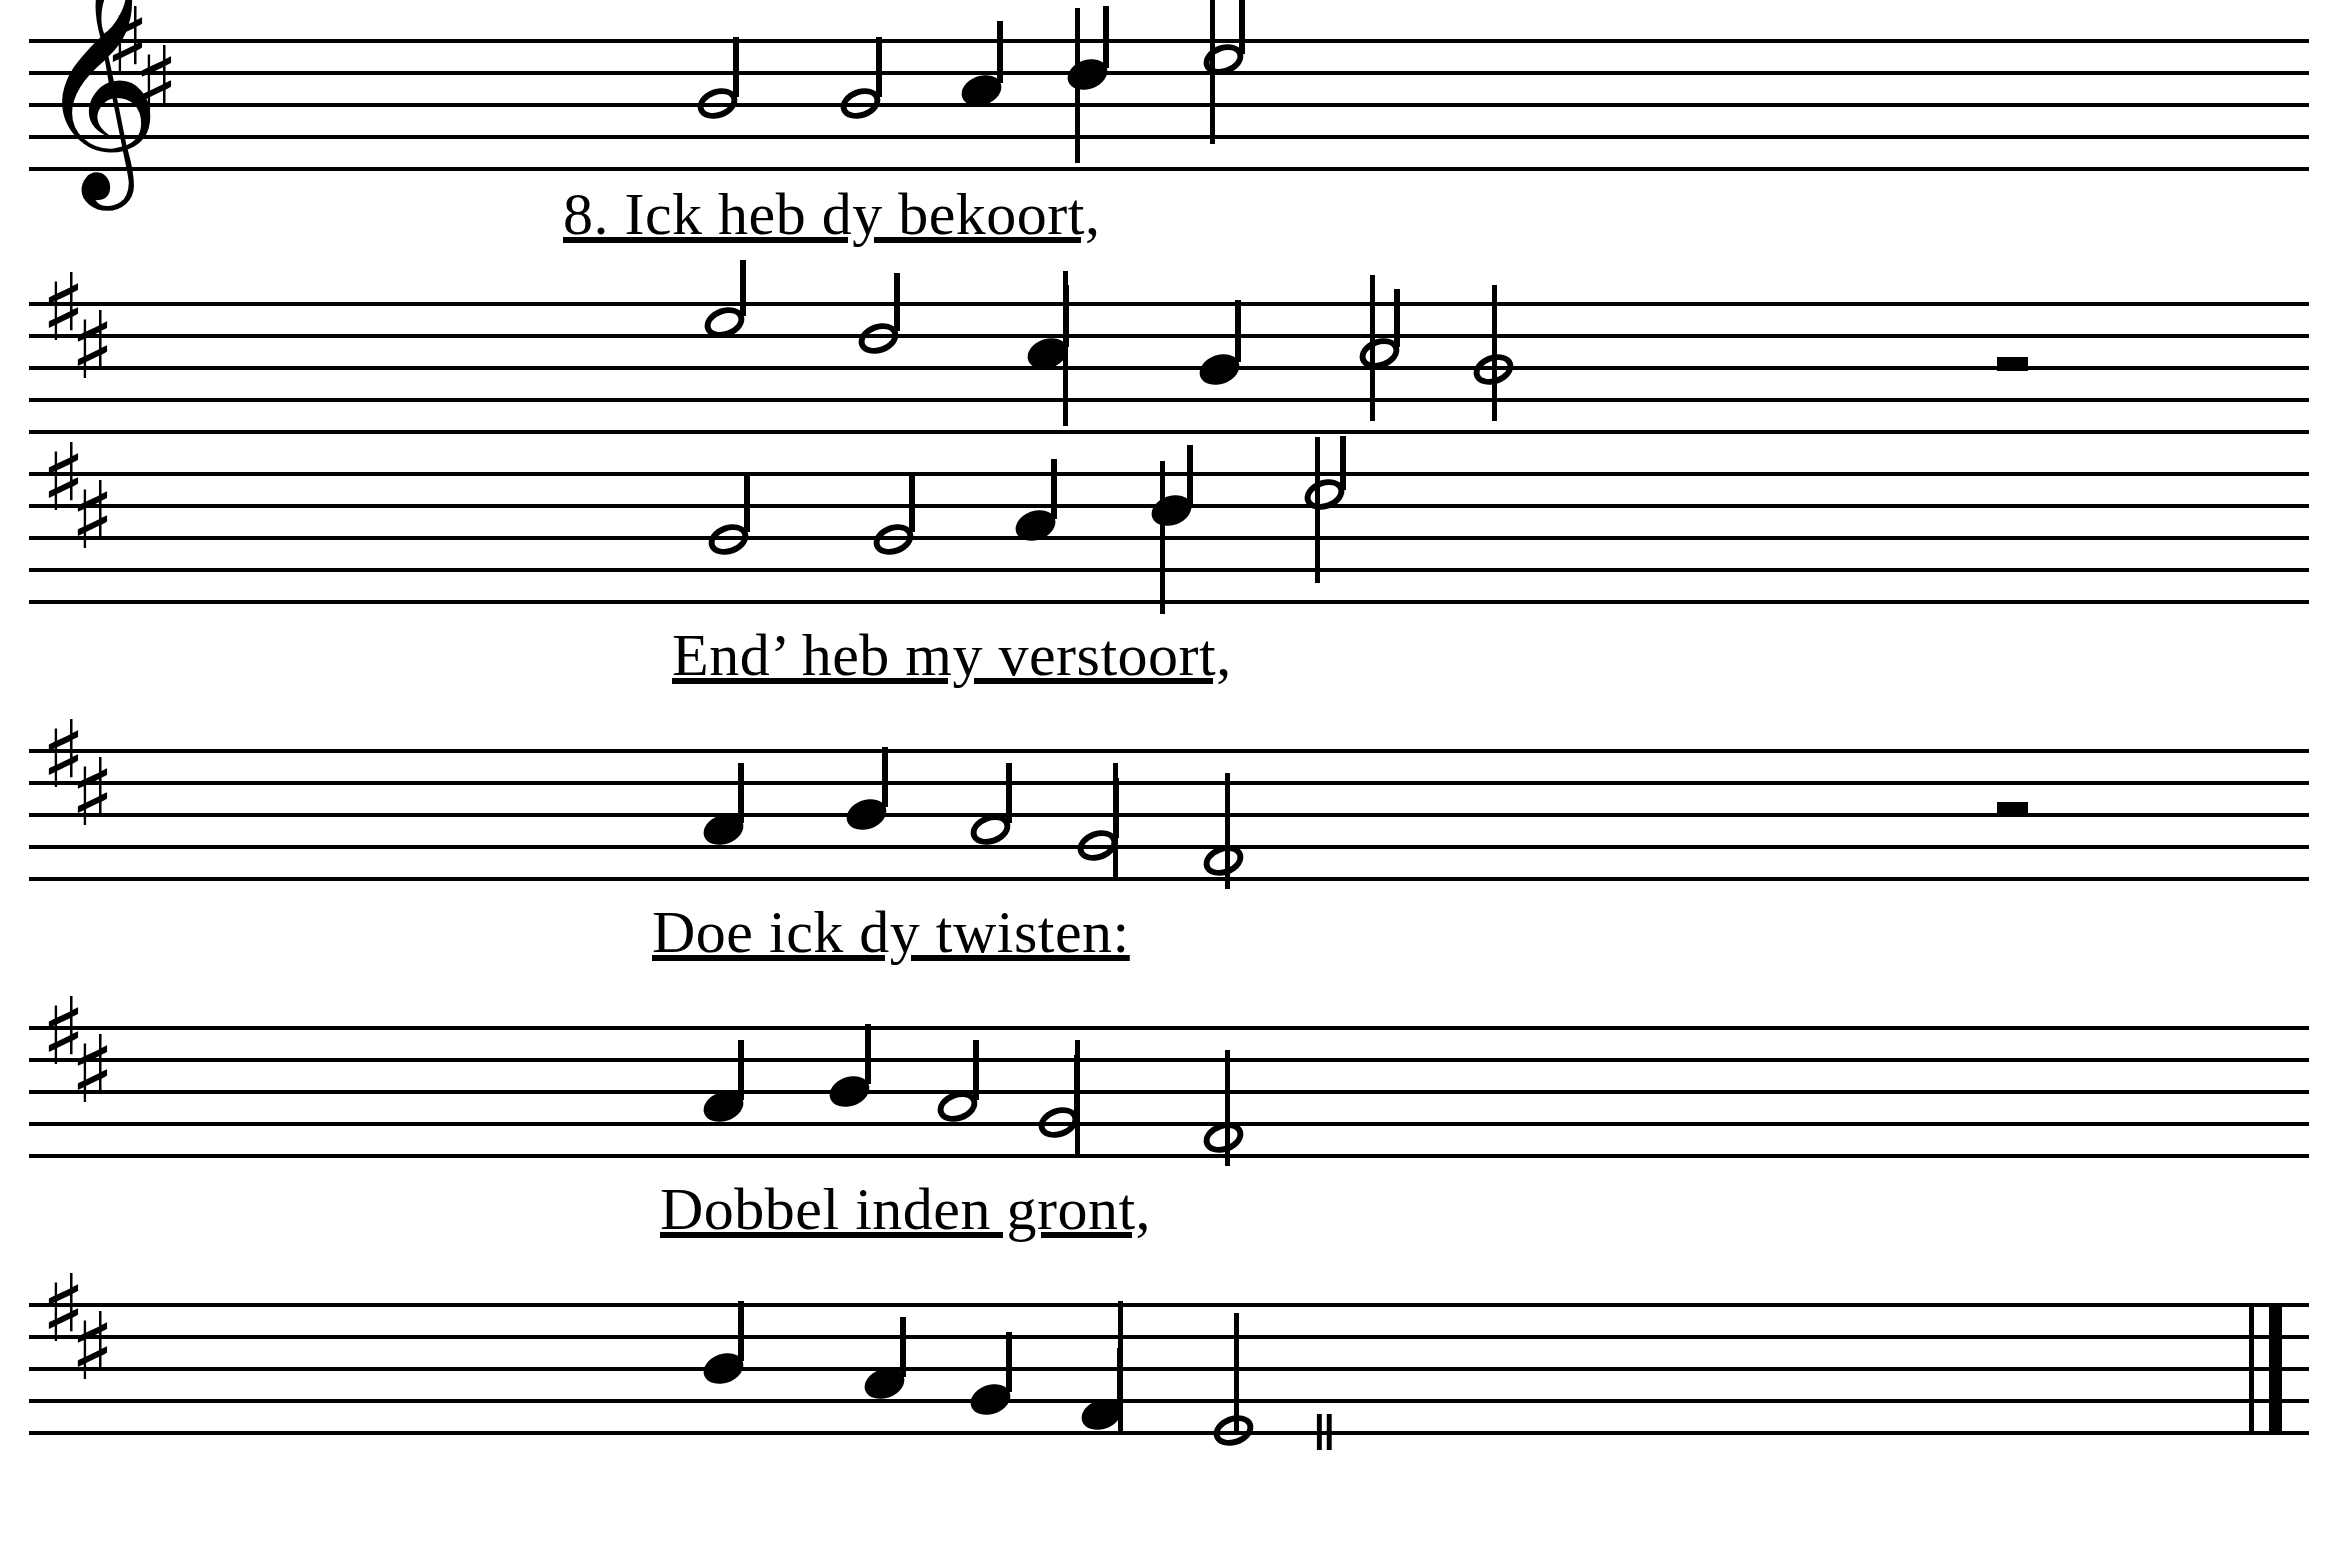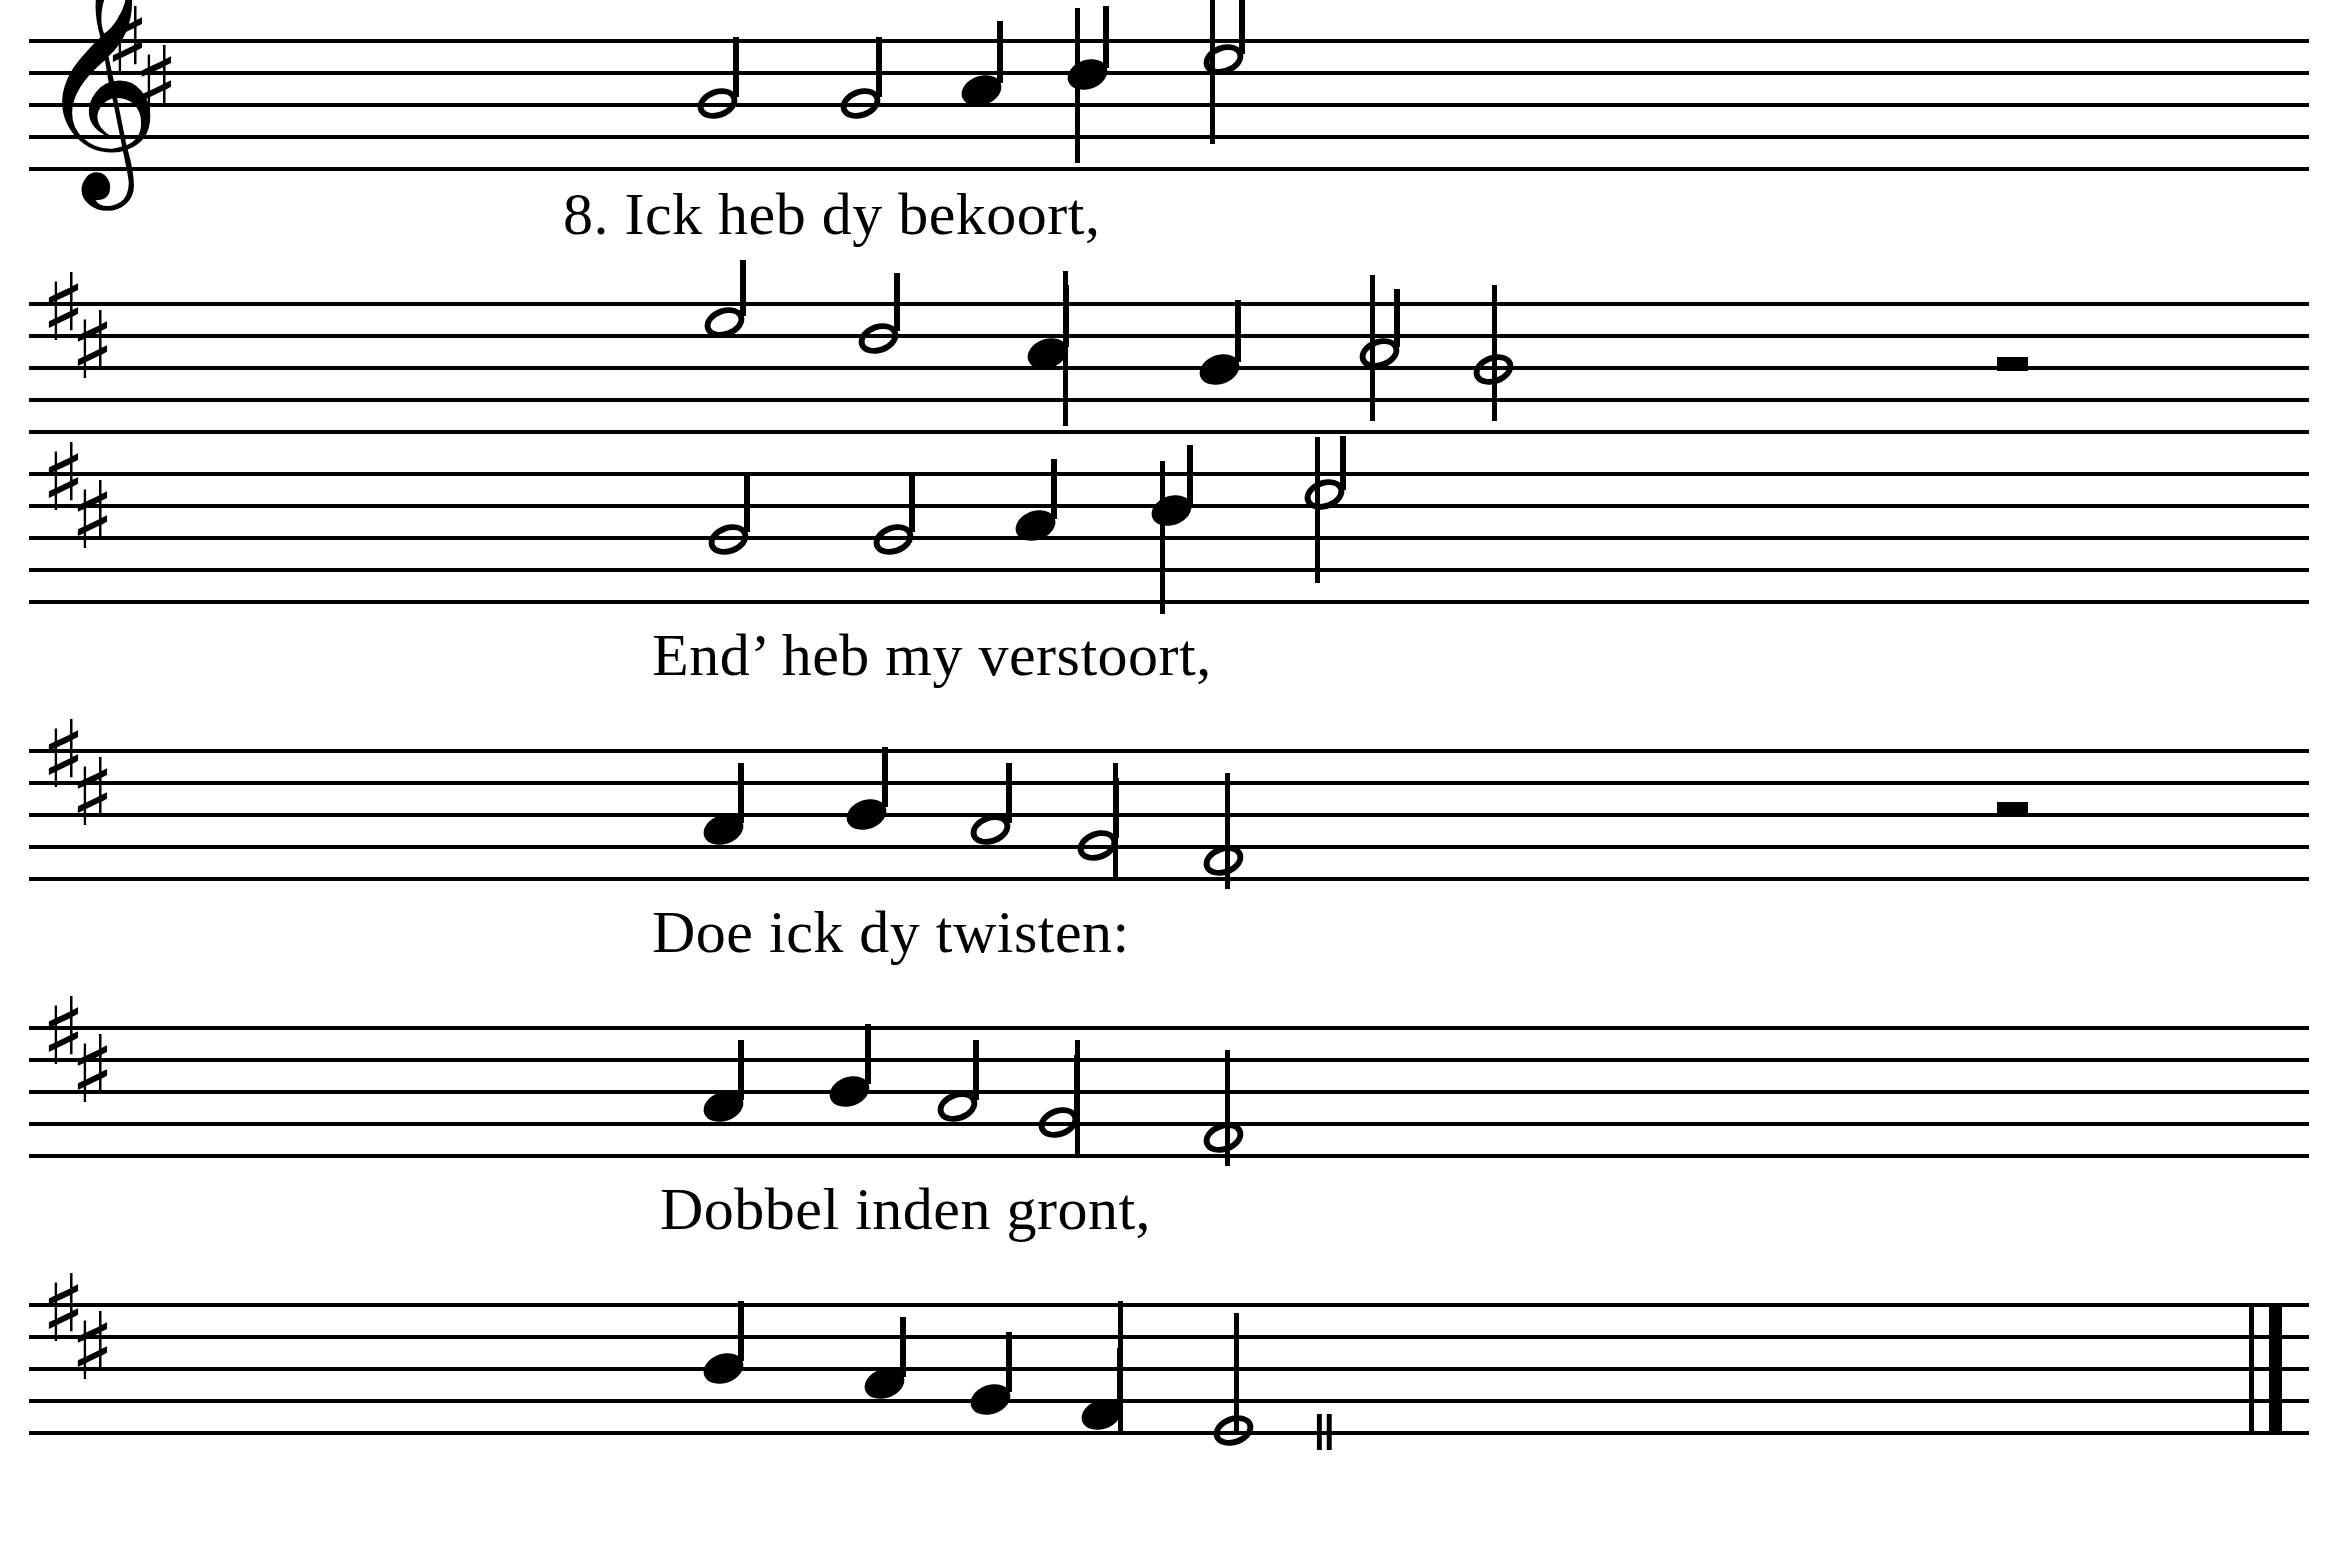--- a/index.html
+++ b/index.html
@@ -40,20 +40,21 @@
     width: 100%;
     height: 3.9px;
     background: #000000;
   }
   .lyric {
     text-align: left;
     font-size: 60px;
     letter-spacing: 0.5px;
     line-height: 1.0;
     white-space: nowrap;
+    text-decoration: underline;
   }
   .lyric-row {
     position: relative;
     width: 2341px;
     height: 93px;
   }
   .lyric-row .lyric {
     position: absolute;
     top: 0;
   }
@@ -222,21 +223,21 @@
 
       <div class="note open" style="left:1304px; top:29px;"></div>
       <div class="stem" style="left:1340px; top:-15.5px; height:54px;"></div>
 
       <div class="barline" style="left:1160px; top:9.7px; height:153px;"></div>
       <div class="barline" style="left:1315px; top:-13.6px; height:146px;"></div>
     </div>
   </div>
 
   <div class="lyric-row" style="height:107px;">
-    <div class="lyric" style="left:652px; top:3.9px;text-align:center;">End’ heb my verstoort,</div>
+    <div class="lyric" style="left:672px; top:3.9px;text-align:center;">End’ heb my verstoort,</div>
   </div>
 
   <div class="system" style="height:170px;">
     <div class="staff" style="height:155px;">
       <div class="staff-lines">
         <div class="staff-line" style="top:21.3px;"></div>
         <div class="staff-line" style="top:53px;"></div>
         <div class="staff-line" style="top:85px;"></div>
         <div class="staff-line" style="top:117px;"></div>
         <div class="staff-line" style="top:149px;"></div>

